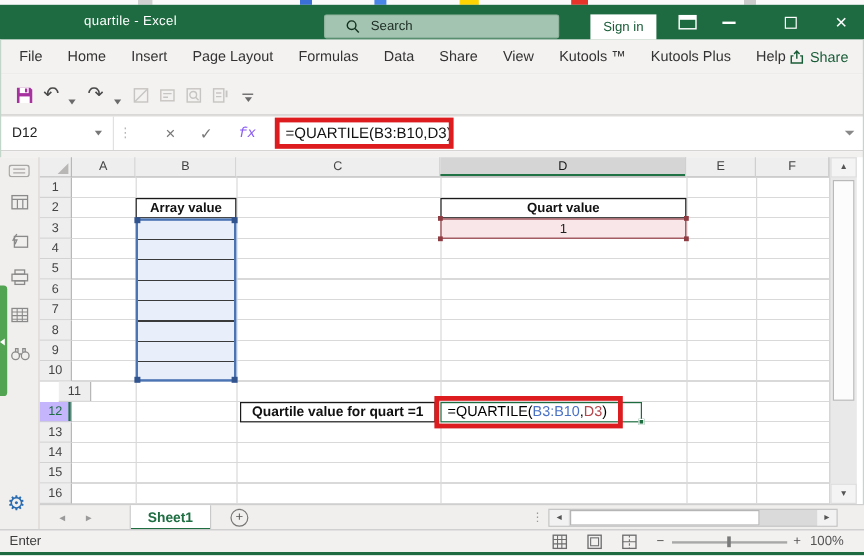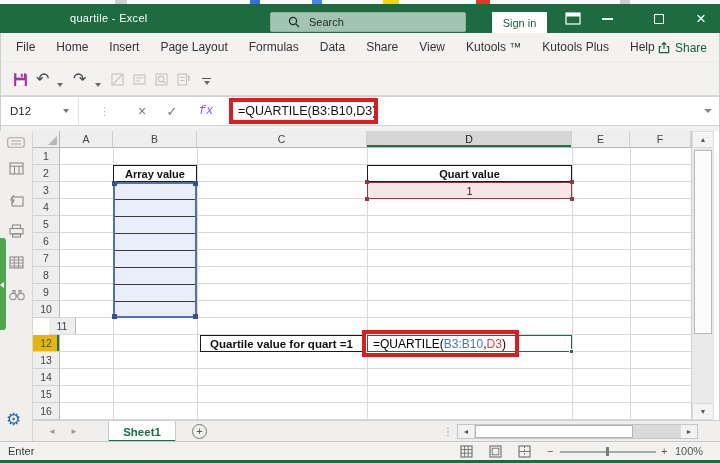--- a/index.html
+++ b/index.html
@@ -29,21 +29,21 @@
 
   
   .qat{left:0;top:62px;width:720px;height:34px;background:#f4f2f1;border-bottom:1px solid #dad8d6;}
   .qi{top:8px;height:18px;display:flex;align-items:center;justify-content:center;}
   .glyphbtn{font-size:16px;color:#4a4a4a;line-height:18px;}
   .chev{width:0;height:0;border-left:3.5px solid transparent;border-right:3.5px solid transparent;border-top:4px solid #6a6a6a;}
   .cq-line{width:9px;border-top:1.4px solid #555;margin-bottom:2px;}
 
   
   .fbar{left:0;top:96px;width:720px;height:30px;background:#fff;border-top:1px solid #d6d4d2;border-bottom:1px solid #d6d4d2;}
-  .namebox{left:0;top:0;width:79px;height:28px;border-right:1px solid #e3e1df;display:flex;align-items:center;}
+  .namebox{left:0;top:0;width:95px;height:28px;border-right:1px solid #e3e1df;display:flex;align-items:center;}
   .namebox .nbv{margin-left:10px;font-size:11.5px;color:#222;}
   .nb-chev{position:absolute;right:9px;width:0;height:0;border-left:3.5px solid transparent;border-right:3.5px solid transparent;border-top:4px solid #777;}
   .fbsep{left:99px;top:0;height:28px;line-height:28px;color:#b9b7b5;font-size:11px;}
   .fbtn{top:0;height:28px;display:flex;align-items:center;justify-content:center;color:#777;}
   .fx{font-family:Liberation Mono, monospace;font-style:italic;font-size:12px;color:#8b5cf6;}
   .formula-text{left:238px;top:0;height:28px;line-height:28px;font-size:12.5px;color:#111;}
   .redbox-fb{left:229px;top:1px;width:149px;height:26px;border:4px solid #dd1c1f;z-index:30;}
   .fb-expand{right:8px;top:12px;width:0;height:0;border-left:4px solid transparent;border-right:4px solid transparent;border-top:4.5px solid #888;}
 
   .gapstrip{left:0;top:126px;width:720px;height:5px;background:#f3f1f0;}
@@ -54,40 +54,40 @@
   .sb-green{position:absolute;left:0;top:107px;width:6px;height:92px;background:#52a352;border-radius:0 3px 3px 0;}
   .sb-green::after{content:"";position:absolute;left:0;top:44px;width:0;height:0;border-top:3px solid transparent;border-bottom:3px solid transparent;border-right:4px solid #fff;}
   .gear{position:absolute;left:6px;top:278px;font-size:17px;color:#2b6cb0;}
 
   
   .corner{left:33px;top:131px;width:27px;height:17px;background:#efeeee;border-right:1px solid #b7b7b7;border-bottom:1px solid #b7b7b7;}
   .corner::after{content:"";position:absolute;right:2px;bottom:2px;width:0;height:0;border-left:9px solid transparent;border-bottom:9px solid #b9b7b5;}
   .colh{top:131px;height:17px;background:#efeeee;border-right:1px solid #cfcfcf;border-bottom:1px solid #b7b7b7;font-size:10.5px;color:#444;display:flex;align-items:center;justify-content:center;}
   .colh.sel{background:#d5d5d5;color:#1a1a1a;box-shadow:inset 0 -2px 0 #217346;}
   .rown{left:33px;width:27px;height:17px;background:#efeeee;border-right:1px solid #b7b7b7;border-bottom:1px solid #d2d2d2;font-size:10.5px;color:#444;display:flex;align-items:center;justify-content:center;}
-  .rown.sel{background:#eab308;color:#1e6e42;box-shadow:inset -2px 0 0 #217346;text-align:center;}
+  .rown.sel{background:#c4b5fd;color:#1e6e42;box-shadow:inset -2px 0 0 #217346;text-align:center;}
 
   
   .gridbg{left:60px;top:148px;width:631px;height:272px;z-index:1;
     background:
       linear-gradient(#d9d9d9,#d9d9d9) 53px 0/1px 100% no-repeat,
       linear-gradient(#d9d9d9,#d9d9d9) 137px 0/1px 100% no-repeat,
       linear-gradient(#d9d9d9,#d9d9d9) 307px 0/1px 100% no-repeat,
       linear-gradient(#d9d9d9,#d9d9d9) 512px 0/1px 100% no-repeat,
       linear-gradient(#d9d9d9,#d9d9d9) 570px 0/1px 100% no-repeat,
       repeating-linear-gradient(to bottom,transparent 0 16px,#d9d9d9 16px 17px);}
 
   
   .boxcell{border:1.5px solid #1a1a1a;background:#fff;display:flex;align-items:center;justify-content:center;font-weight:700;font-size:11px;color:#111;z-index:5;}
   .b3b10{left:113px;top:182px;width:84px;height:136px;background:#e9effa;border:2px solid #4a74b4;z-index:6;
     background-image:repeating-linear-gradient(to bottom,transparent 0 15px,#3a3a3a 15px 16px,transparent 16px 17px);}
   .hndl{position:absolute;width:5px;height:5px;background:#31548f;}
   .d3cell{left:367px;top:182px;width:205px;height:17px;background:#f8e6e9;border:1.5px solid #8f3b42;display:flex;align-items:center;justify-content:center;font-size:11px;color:#222;z-index:6;}
   .hndl-r{position:absolute;width:4px;height:4px;background:#8f3b42;}
-  .d12cell{left:367px;top:335px;width:205px;height:17px;border:1.5px solid #1d6c40;background:#fff;z-index:5;display:flex;align-items:center;font-size:12px;padding-left:5px;white-space:nowrap;}
+  .d12cell{left:367px;top:335px;width:168px;height:17px;border:1.5px solid #1d6c40;background:#fff;z-index:5;display:flex;font-size:12px;padding-left:5px;white-space:nowrap;}
   .fillh{position:absolute;right:-3px;bottom:-3px;width:5px;height:5px;background:#1d6c40;border:1px solid #fff;}
   .redbox-d12{left:362px;top:330px;width:157px;height:27px;border:4px solid #dd1c1f;z-index:20;}
   .ref-blue{color:#4a72c4;}
   .ref-red{color:#b5484e;}
 
   
   .vscroll{left:691px;top:131px;width:23px;height:289px;background:#e9e9e9;border-left:1px solid #d0d0d0;z-index:4;}
   .vs-btn{position:absolute;left:0;width:22px;height:17px;background:#f4f4f4;display:flex;align-items:center;justify-content:center;font-size:7px;color:#555;border:1px solid #dcdcdc;}
   .vs-thumb{position:absolute;left:2px;top:19px;width:18px;height:184px;background:#fcfcfc;border:1px solid #b9b9b9;}
 

